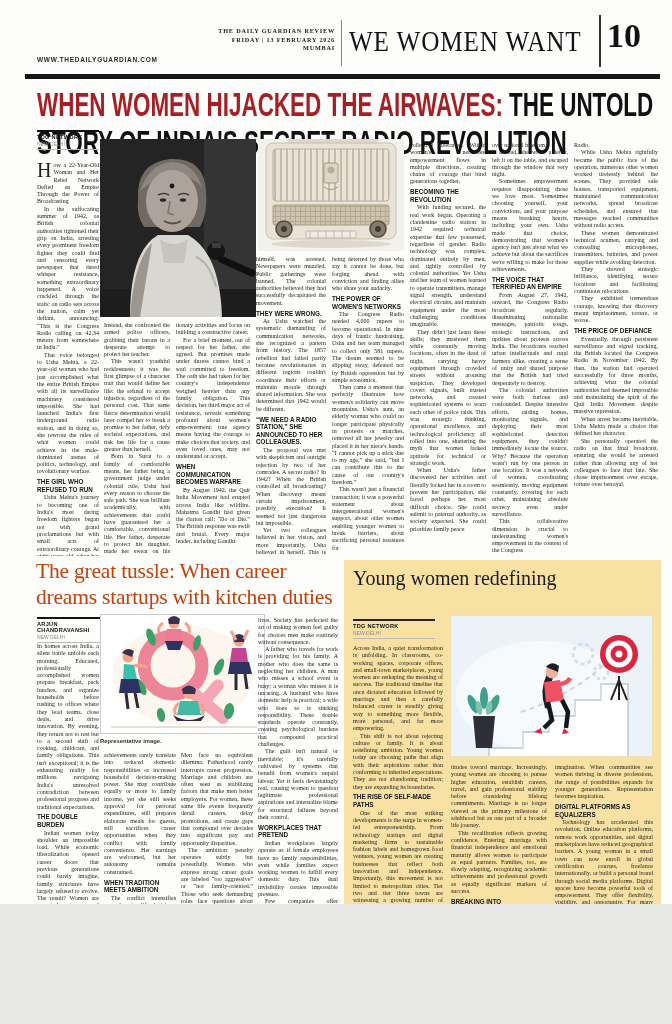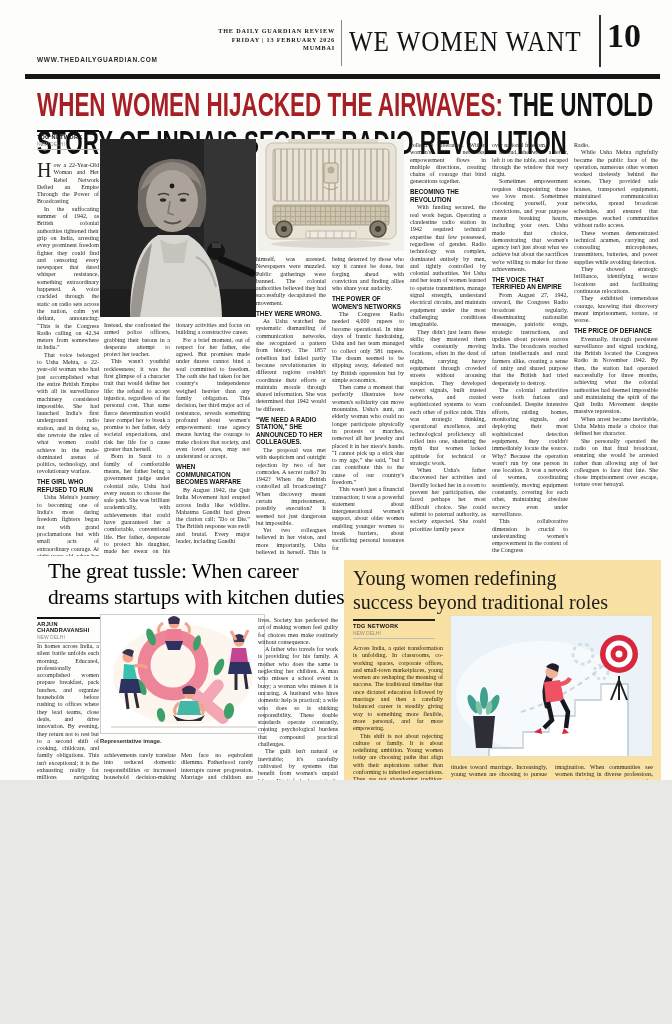--- a/index.html
+++ b/index.html
@@ -1,17 +1,17 @@
 <!DOCTYPE html>
 <html><head>
 <meta charset="utf-8">
 <style>
   * { margin:0; padding:0; box-sizing:border-box; }
   html,body { background:#e8e8e6; }
-  .page { position:relative; width:672px; height:780px; margin:0 auto; background:#fdfdfb;
+  .page { position:relative; width:672px; height:904px; margin:0 auto; background:#fdfdfb;
           font-family:"Liberation Serif",serif; color:#1c1c1c; overflow:hidden; }
 
   
   .m-url { position:absolute; left:37px; top:56px; font:700 6.5px "Liberation Sans",sans-serif;
            letter-spacing:.7px; color:#2a2a2a; }
   .m-block { position:absolute; left:140px; top:27px; width:195px; text-align:right;
              font-weight:700; font-size:6.2px; line-height:8.6px; letter-spacing:.8px; color:#1a1a1a; }
   .m-div1 { position:absolute; left:341px; top:20px; width:1px; height:46px; background:#888; }
   .m-div2 { position:absolute; left:599px; top:15px; width:1.5px; height:52px; background:#333; }
   .m-section { position:absolute; left:349px; top:24px; font-size:30px; letter-spacing:1px;
@@ -54,21 +54,21 @@
   .ts-c1 { left:37px;  top:643px; width:62px; height:362px; }
   .ts-c2 { left:104px; top:752px; width:72px; height:253px; }
   .ts-c3 { left:181px; top:752px; width:72px; height:253px; }
   .ts-c4 { left:258px; top:617px; width:80px; height:388px; }
 
   .yb-c1 { left:353px; top:645px; width:90px; height:356px; }
   .yb-c2 { left:451px; top:764px; width:96px; height:237px; }
   .yb-c3 { left:555px; top:764px; width:98px; height:237px; }
 
   
-  .ts-h { position:absolute; left:36px; font-size:21.5px; line-height:26px; letter-spacing:-.2px; color:#000000;margin-left:12px; }
+  .ts-h { position:absolute; left:36px; font-size:21.5px; line-height:26px; letter-spacing:-.2px; color:#c2410c; }
   .ts-h1 { top:558px; } .ts-h2 { top:584px; }
   .yb-h { position:absolute; left:353px; font-size:20px; line-height:24px; color:#1b1b1b;text-align:center; }
   .yb-h1 { top:566px; } .yb-h2 { top:590px; }
 
   
   .img { position:absolute; overflow:hidden; }
   .img svg { display:block; }
   .img-portrait { left:100px; top:139px; width:156px; height:178px; }
   .img-radio    { left:258px; top:139px; width:146px; height:112px; }
   .img-tussle   { left:100px; top:614px; width:165px; height:120px; border:.5px solid #ccc; }
@@ -303,21 +303,20 @@
       <p class="nc">lives. Society has perfected the art of making women feel guilty for choices men make routinely without consequence.</p>
       <p>A father who travels for work is providing for his family. A mother who does the same is neglecting her children. A man who misses a school event is busy; a woman who misses it is uncaring. A husband who hires domestic help is practical; a wife who does so is shirking responsibility. These double standards operate constantly, creating psychological burdens that compound practical challenges.</p>
       <p>The guilt isn't natural or inevitable; it's carefully cultivated by systems that benefit from women's unpaid labour. Yet it feels devastatingly real, causing women to question legitimate professional aspirations and internalize blame for structural failures beyond their control.</p>
       <h4>WORKPLACES THAT PRETEND</h4>
       <p>Indian workplaces largely operate as if female employees have no family responsibilities, even while families expect working women to fulfill every domestic duty. This dual invisibility creates impossible pressure.</p>
       <p>Few companies offer adequate parental leave, flexible work arrangements, or policies accommodating elder care responsibilities. Performance evaluations reward “ideal workers” who can stay late, travel frequently, and demonstrate total commitment unconstrained by outside obligations.</p>
     </div>
 
   <div class="ybox"></div>
   <div class="yb-h yb-h1">Young women redefining</div>
-  <div class="yb-h yb-h2">success beyond traditional roles</div>
   <div class="by by-yb">
     <div class="nm">TDG NETWORK</div>
     <div class="ct">NEW DELHI</div>
   </div>
 
   <div class="img img-stairs">
     <svg width="203" height="142" viewBox="0 0 203 142" xmlns="http://www.w3.org/2000/svg">
       <rect width="203" height="142" fill="#ecf3f8"></rect>
       <ellipse cx="90" cy="80" rx="85" ry="55" fill="#f7fafc"></ellipse>
       <g stroke="#d3dfe8" fill="none" stroke-width="3">

